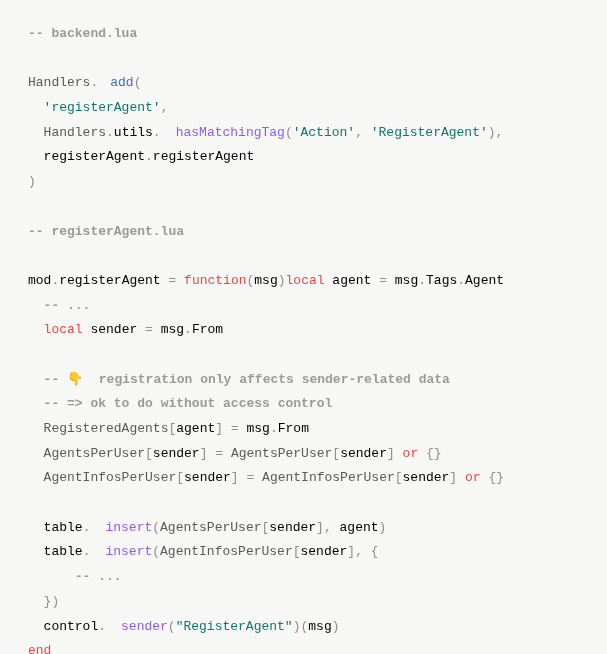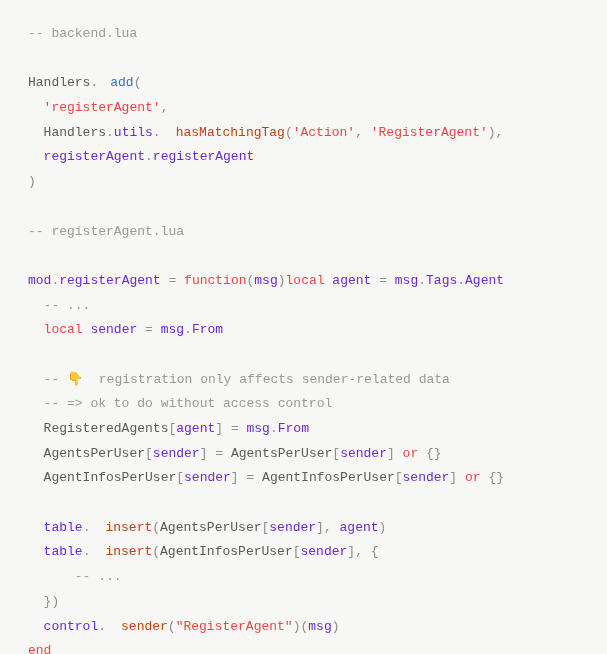--- a/index.html
+++ b/index.html
@@ -12,28 +12,28 @@
     color: #5a5a5a;
   }
   pre.code-block {
     margin: 0;
     padding: 22px 28px 30px 28px;
     background: #f7f7f5;
     white-space: pre;
     overflow: auto;
     font-family: inherit;
   }
-  .tok-comment { color: #9a9a98; }
+  .tok-comment { color: #9a9a98; font-weight: bold; }
   .tok-class   { color: #5a5a5a; }
   .tok-punct   { color: #8e8e8c; }
   .tok-method  { color: #3f6fb5; margin-left: 12px; }
   .tok-keyword { color: #ef4444; }
-  .tok-call    { color: #c2410c; padding-left: 15px; }
-  .tok-string  { color: #ef4444; }
-  .tok-ident   { color: #6d28d9; }
+  .tok-call    { color: #8b5cf6; padding-left: 15px; }
+  .tok-string  { color: #0f766e; }
+  .tok-ident   { color: #000000; }
 </style>
 </head>
 <body>
 
 <pre class="code-block"><span class="tok-comment">-- backend.lua</span>
 
 <span class="tok-class">Handlers</span><span class="tok-punct">.</span><span class="tok-method">add</span><span class="tok-punct">(</span>
   <span class="tok-string">'registerAgent'</span><span class="tok-punct">,</span>
   <span class="tok-class">Handlers</span><span class="tok-punct">.</span><span class="tok-ident">utils</span><span class="tok-punct">.</span><span class="tok-call">hasMatchingTag</span><span class="tok-punct">(</span><span class="tok-string">'Action'</span><span class="tok-punct">,</span> <span class="tok-string">'RegisterAgent'</span><span class="tok-punct">)</span><span class="tok-punct">,</span>
   <span class="tok-ident">registerAgent</span><span class="tok-punct">.</span><span class="tok-ident">registerAgent</span>

